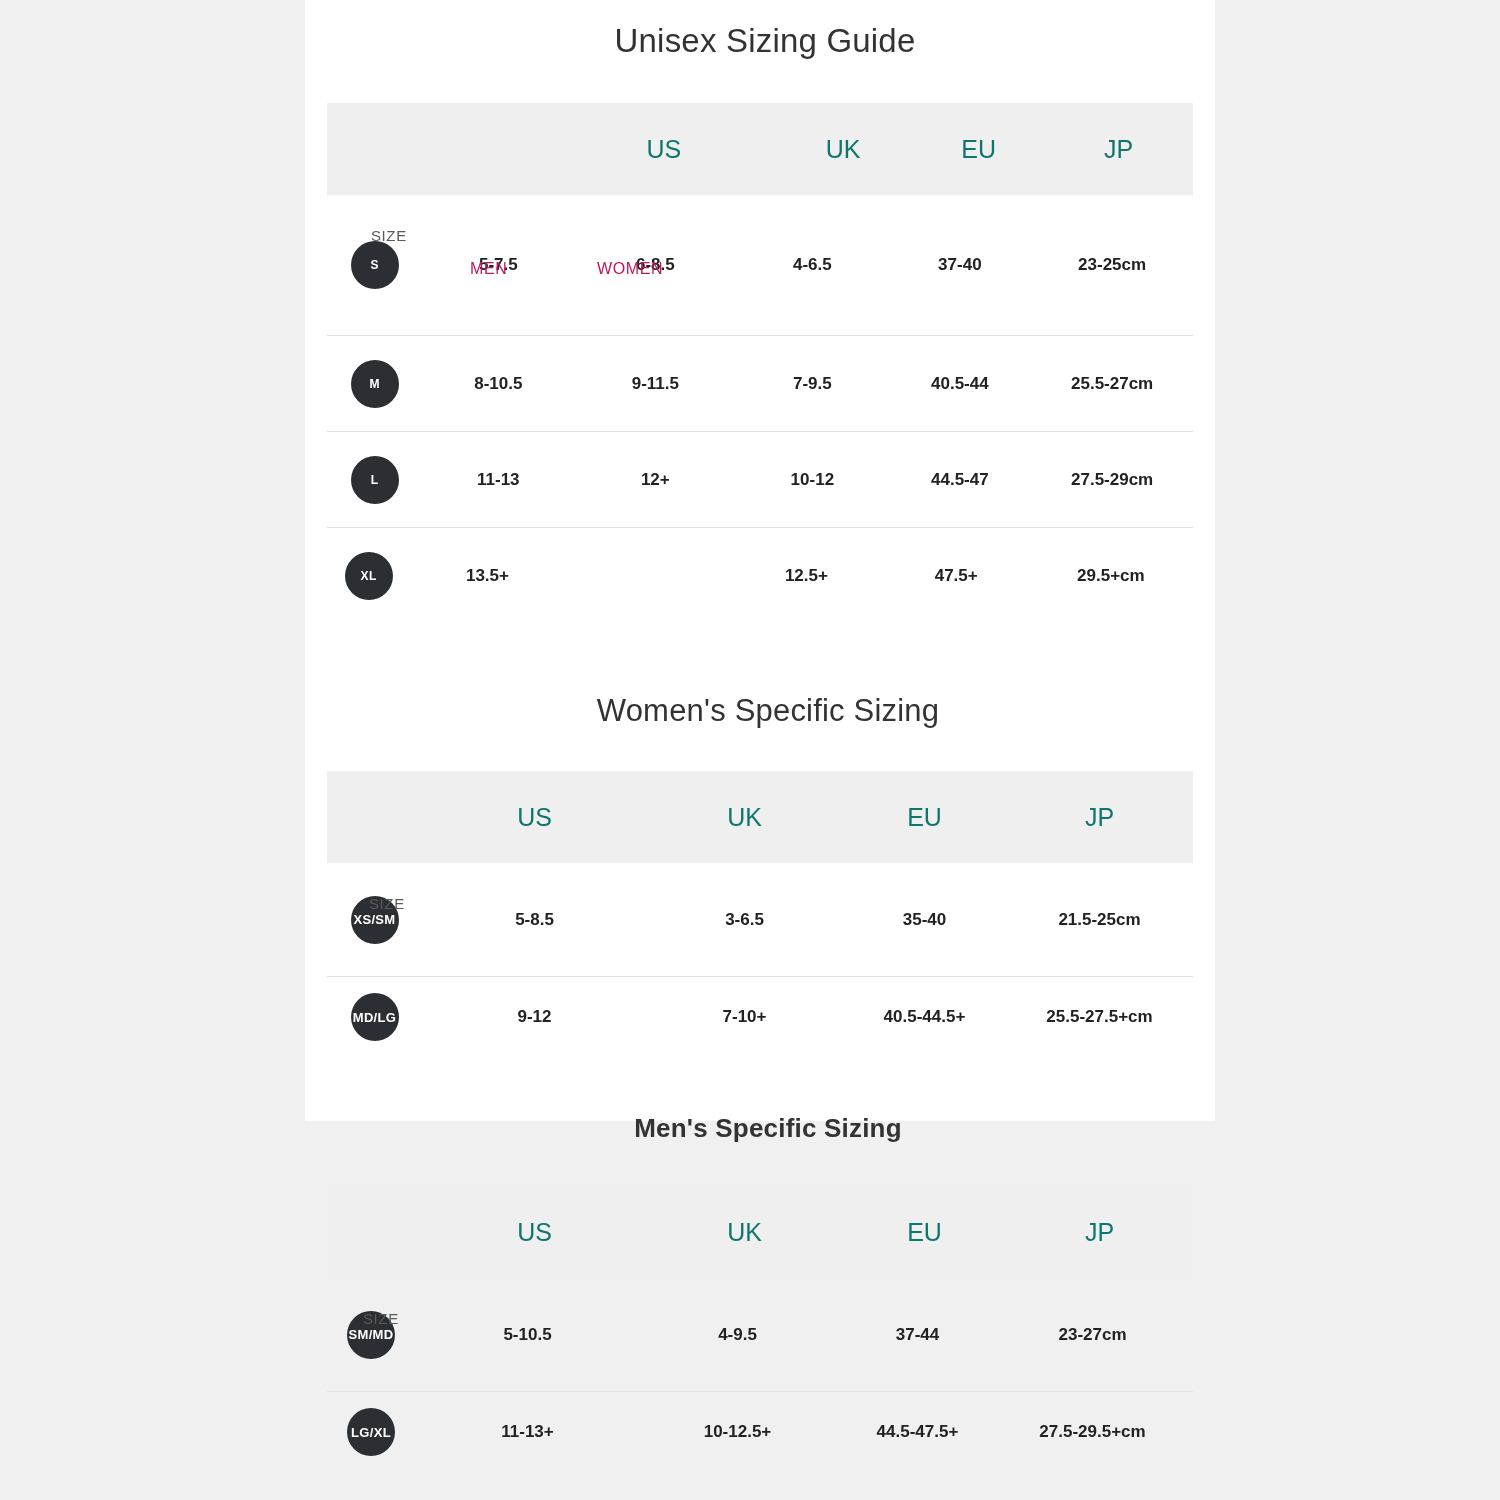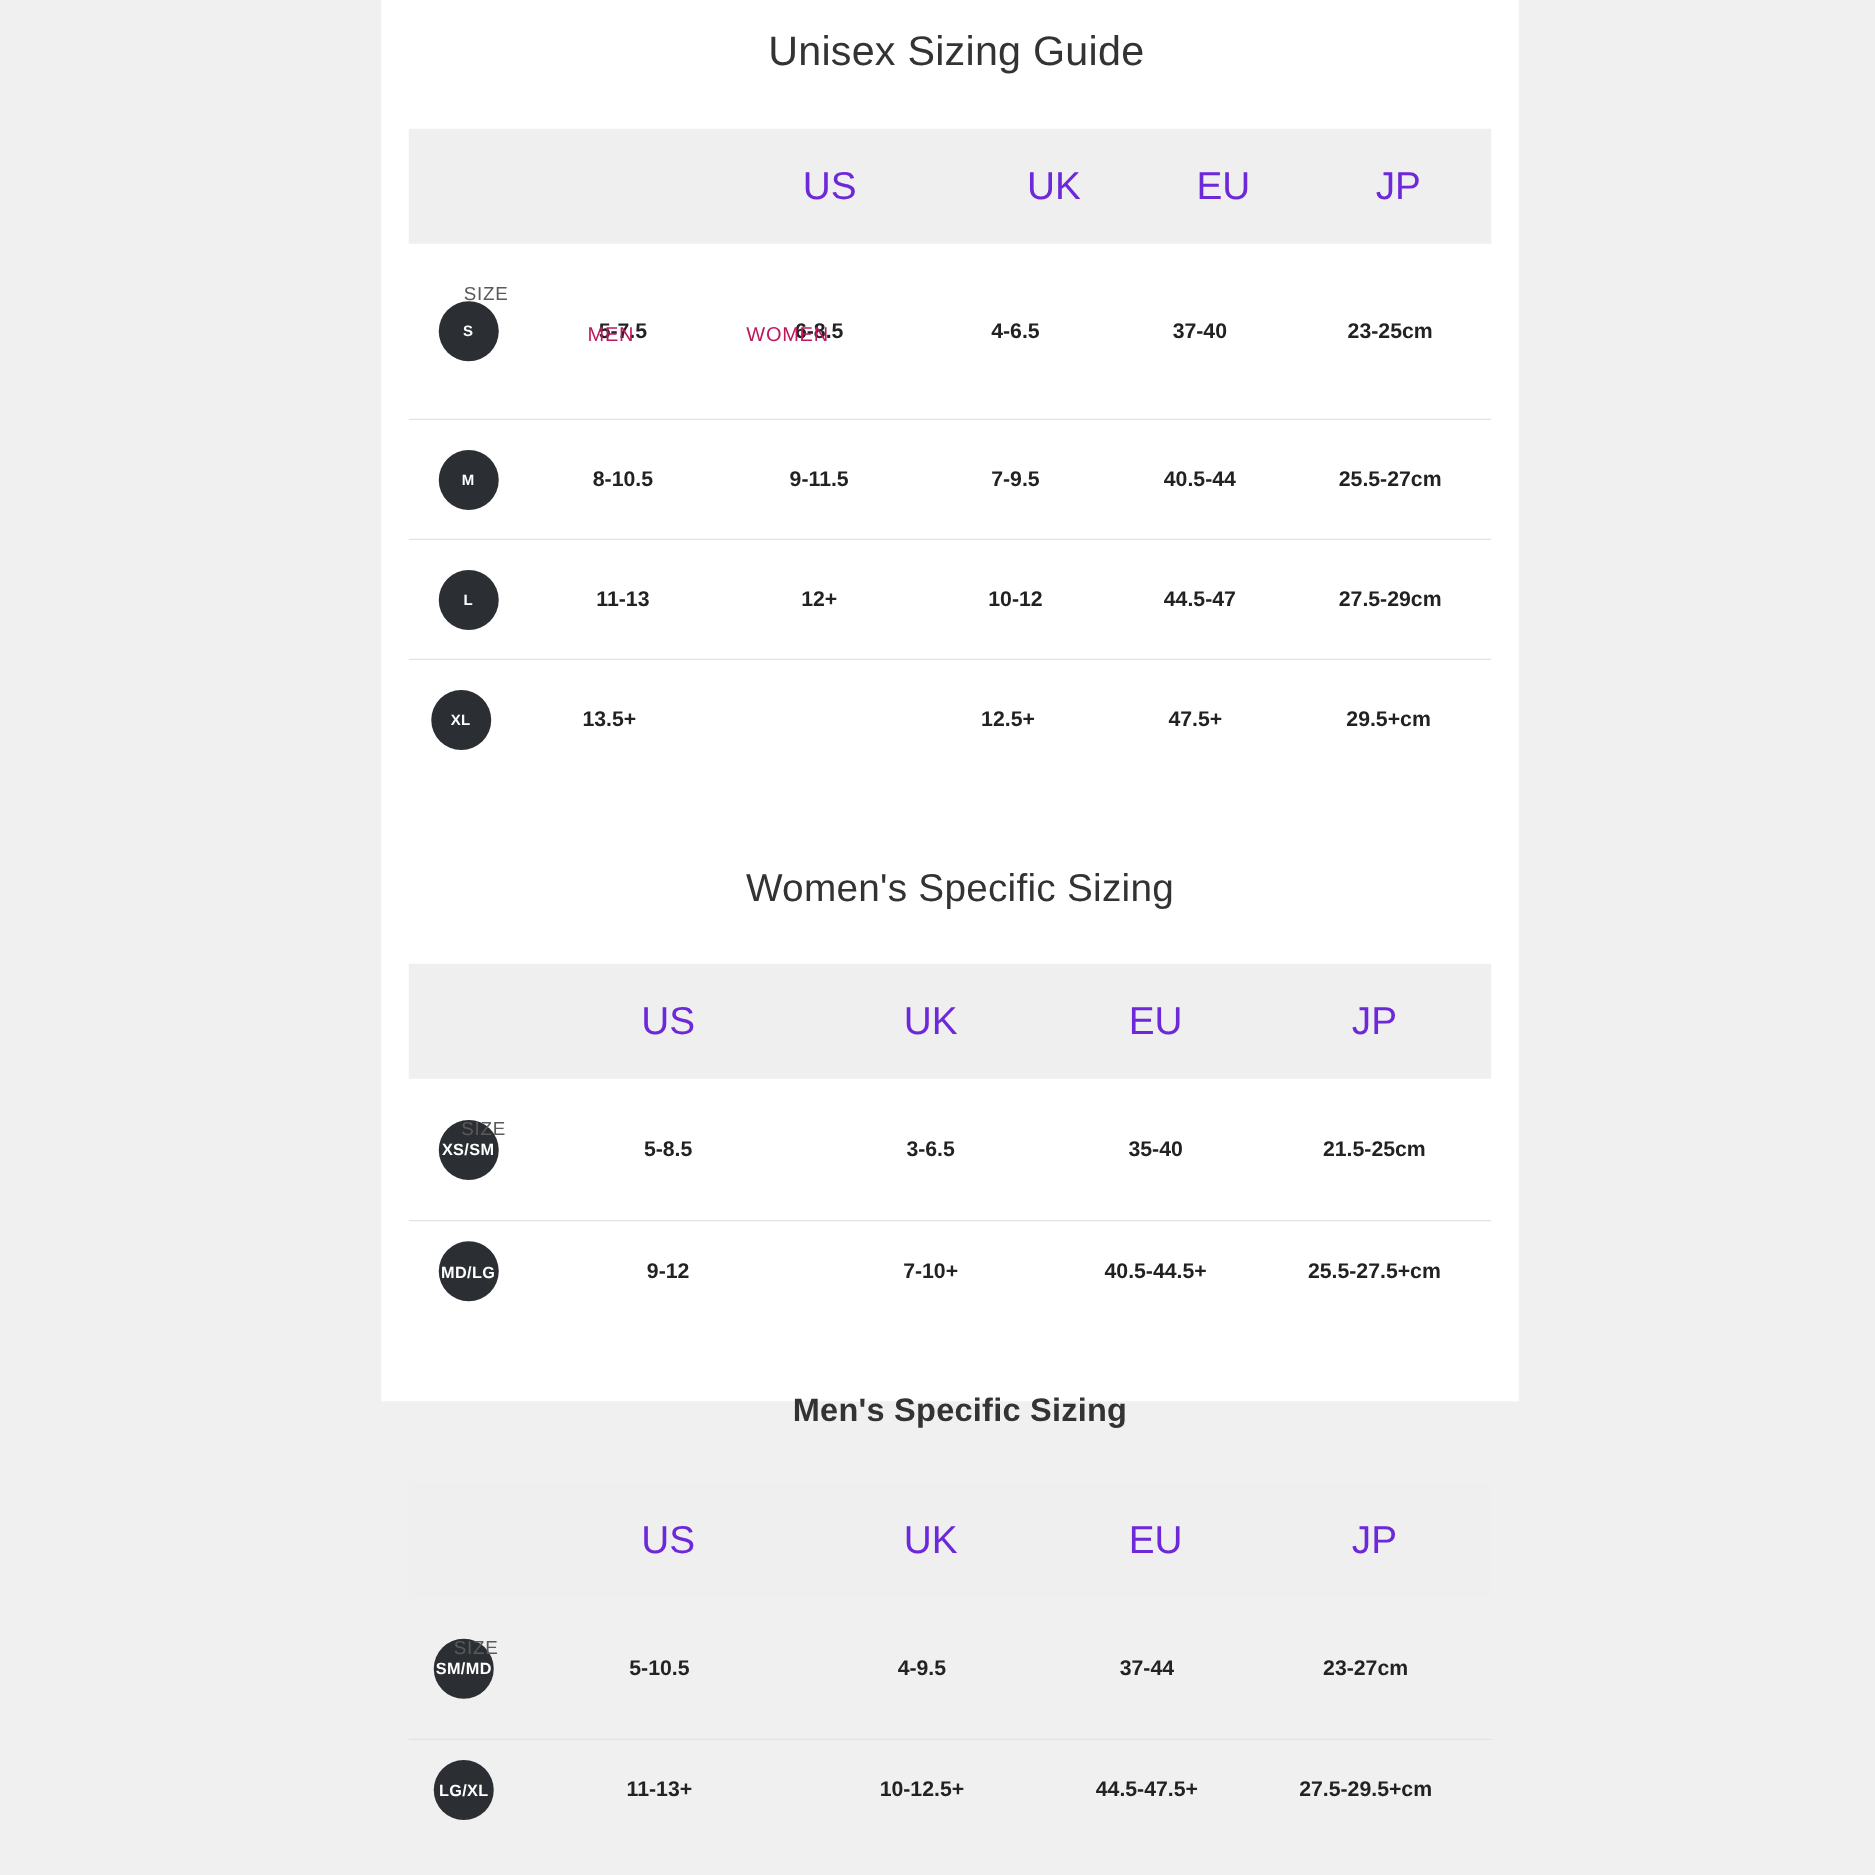--- a/index.html
+++ b/index.html
@@ -52,22 +52,22 @@
     position: relative;
     margin: 0 auto;
   }
   .head-row {
     background: #efefef;
     display: flex;
     align-items: center;
     height: 92px;
   }
   .head-cell {
-    color: #6d28d9;
-    font-size: 31px;
+    color: #0f766e;
+    font-size: 25px;
     font-weight: 400;
     text-align: center;
   }
   .size-label {
     position: absolute;
     color: #5a5a5a;
     font-size: 15px;
     letter-spacing: 0.6px;
   }
   .sub-label {

